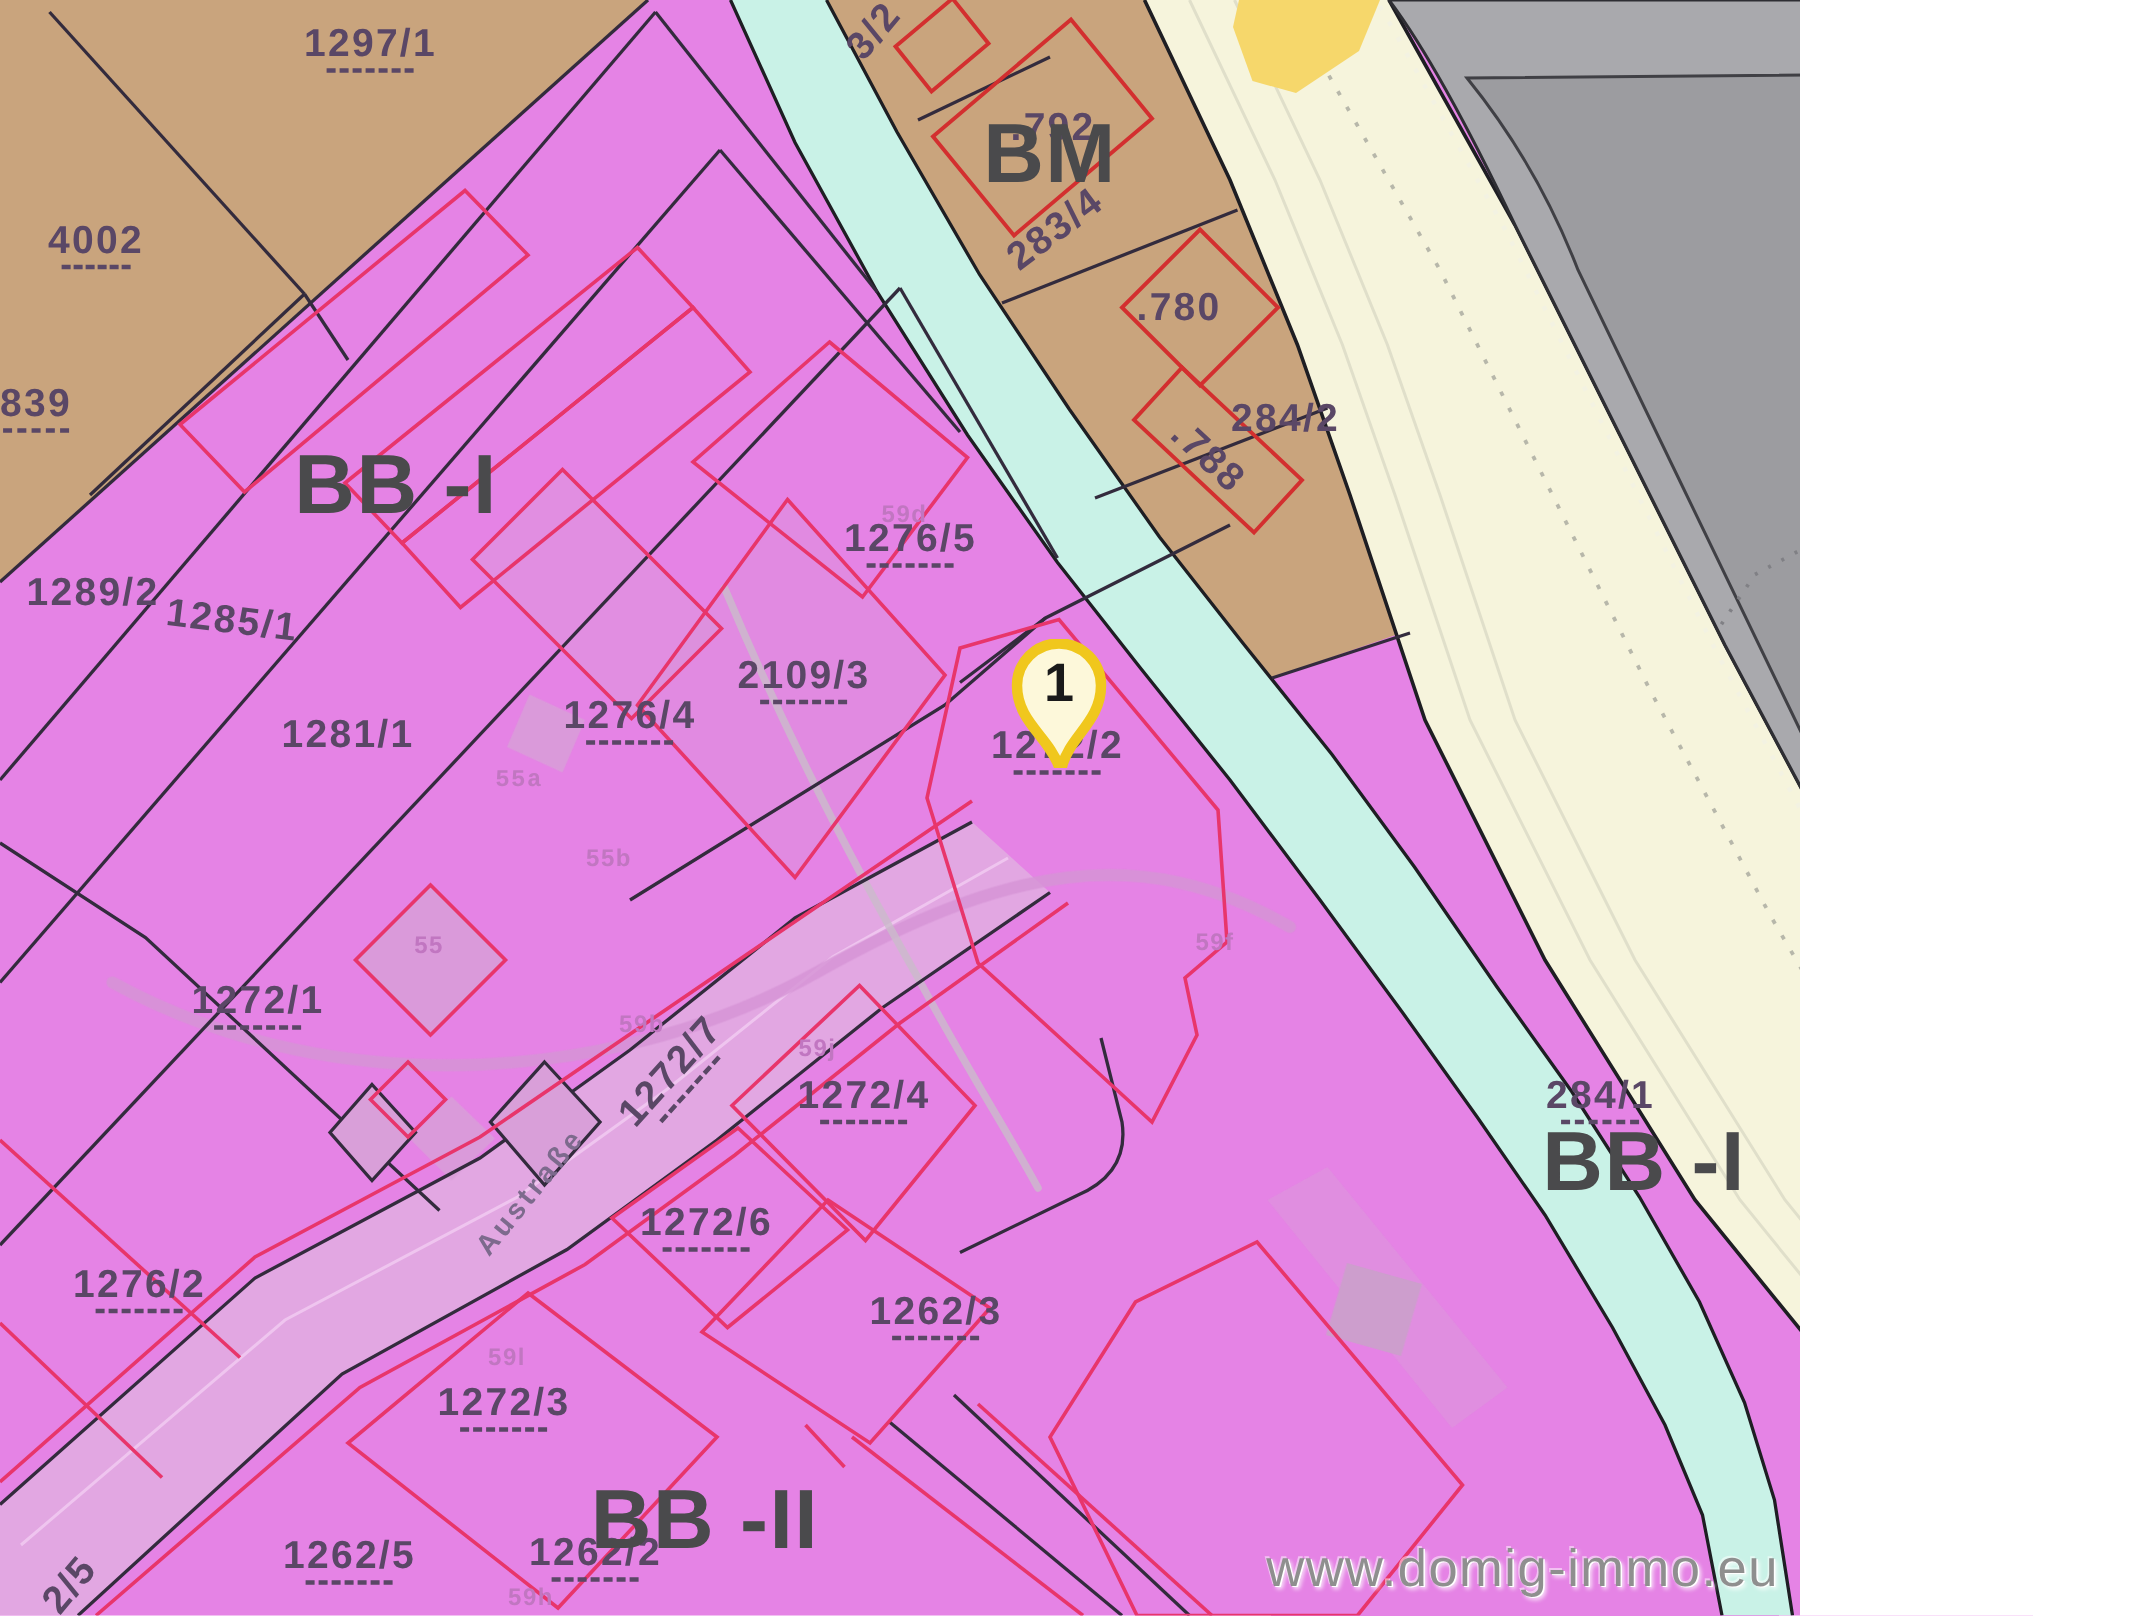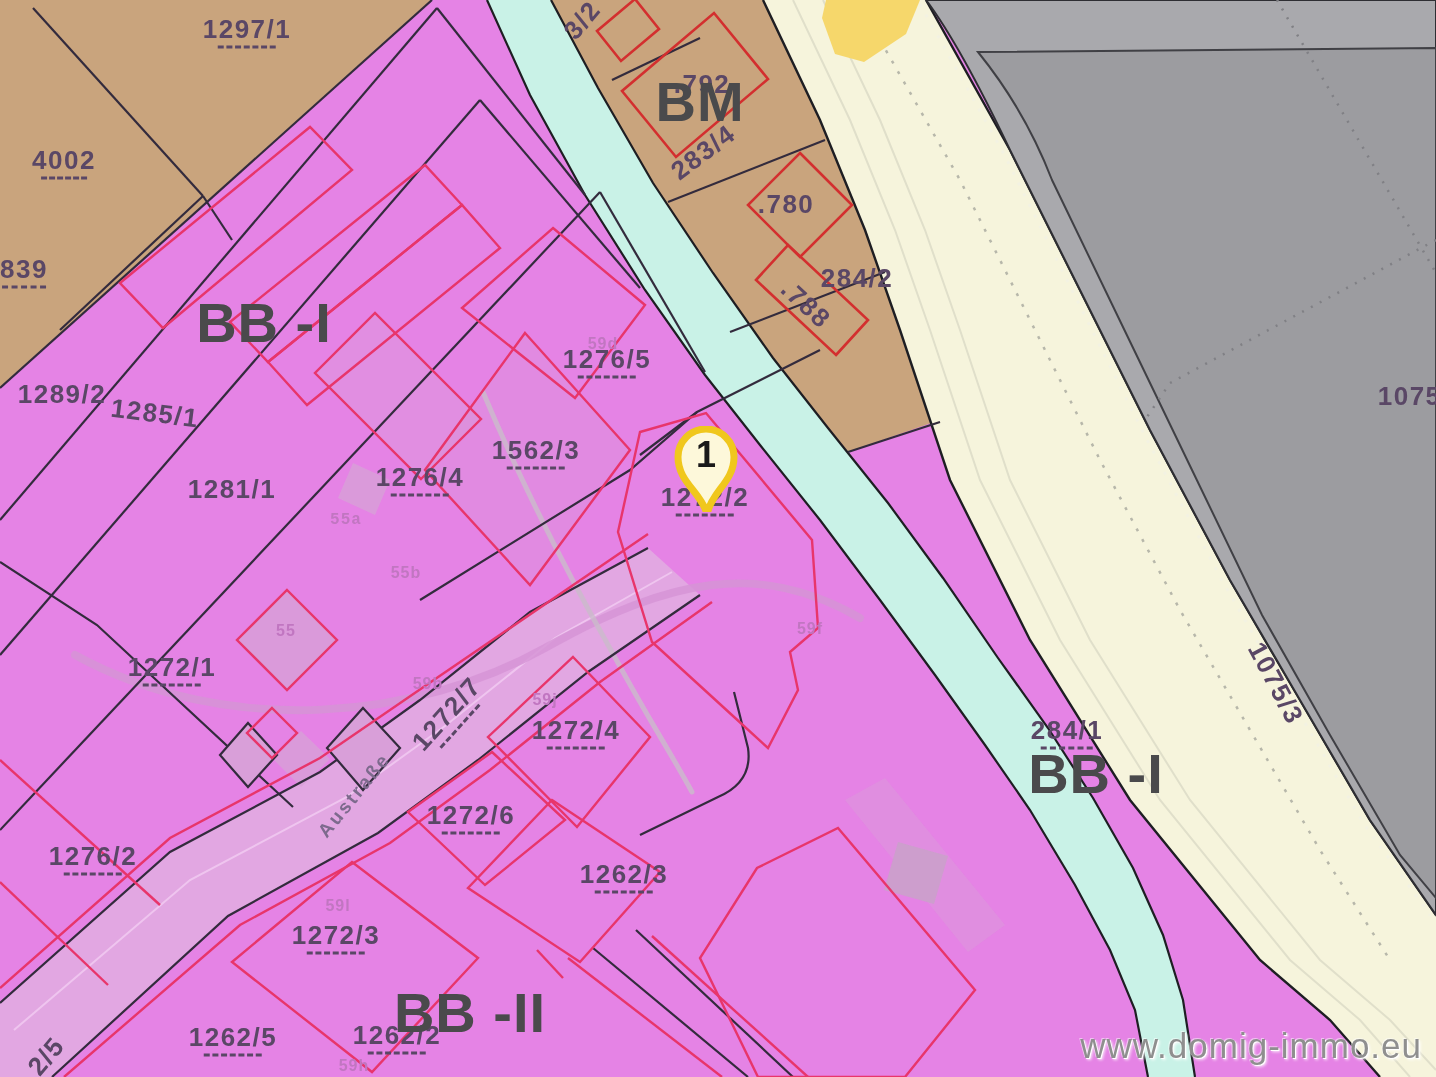--- a/index.html
+++ b/index.html
@@ -1,17 +1,17 @@
 <!DOCTYPE html>
 <html style="--pink: #e583e5; --pink-light: #e2a7e2; --building-fill: #d99fd9; --brown: #c9a47d; --stream: #c9f2e7; --road: #f6f4dc; --road-line: #e0dfca; --yellow: #f6d76b; --gray: #a9a9ad; --gray-dark: #9c9ca0; --red: #d32f2f; --rose: #e8356b; --line-dark: #332b3d; --text-parcel: #5a4766; --text-zone: #4a4a4c; --text-minor: #c176c1; --text-street: #7d6a8d; --marker-ring: #f0c71d; --marker-fill: #fdf8da; --watermark-color: #8f8f8f;"><head>
 <meta charset="utf-8">
 <style>
   html,body{margin:0;padding:0;background:#ffffff;}
   .map-frame{
-    position:relative;width:1436px;height:1077px;overflow:hidden;
+    position:relative;width:1200px;height:1077px;overflow:hidden;
     background:var(--pink,#e583e5);
     font-family:"Liberation Sans", sans-serif;
   }
   .geo{position:absolute;left:0;top:0;}
   .labels-layer{position:absolute;left:0;top:0;width:100%;height:100%;}
   .lbl{position:absolute;white-space:nowrap;text-align:center;line-height:1;pointer-events:none;}
   .lbl .dash{height:0;border-bottom:3.5px dashed currentColor;margin:4px auto 0;}
   .lbl.parcel{font-size:26px;font-weight:700;letter-spacing:1.5px;color:var(--text-parcel,#5a4766);}
   .lbl.zone{font-size:56px;font-weight:700;letter-spacing:1px;color:var(--text-zone,#4a4a4c);}
   .lbl.minor{font-size:16px;font-weight:700;letter-spacing:1px;color:var(--text-minor,#c176c1);}
@@ -147,21 +147,21 @@
       <div class="lbl parcel" style="left: 64px; top: 163px; transform: translate(-50%, -50%);"><span>4002</span><div class="dash" style="width: 46px;"></div></div>
       <div class="lbl parcel" style="left: 24px; top: 272px; transform: translate(-50%, -50%);"><span>839</span><div class="dash" style="width: 44px;"></div></div>
       <div class="lbl zone" style="left: 264px; top: 323px; transform: translate(-50%, -50%);"><span>BB -I</span></div>
       <div class="lbl parcel" style="left: 62px; top: 394px; transform: translate(-50%, -50%);"><span>1289/2</span></div>
       <div class="lbl parcel" style="left: 155px; top: 413px; transform: translate(-50%, -50%) rotate(7deg);"><span>1285/1</span></div>
       <div class="lbl parcel" style="left: 196px; top: 489px; transform: translate(-50%, -50%); margin-left: 36px;"><span>1281/1</span></div>
       <div class="lbl minor" style="left: 346px; top: 520px; transform: translate(-50%, -50%); font-family: Liberation Mono, monospace;"><span>55a</span></div>
       <div class="lbl minor" style="left: 406px; top: 573px; transform: translate(-50%, -50%);"><span>55b</span></div>
       <div class="lbl minor" style="left: 286px; top: 631px; transform: translate(-50%, -50%);"><span>55</span></div>
       <div class="lbl parcel" style="left: 420px; top: 480px; transform: translate(-50%, -50%); text-align: center;"><span>1276/4</span><div class="dash" style="width: 58px;"></div></div>
-      <div class="lbl parcel" style="left: 536px; top: 453px; transform: translate(-50%, -50%);"><span>1562/3</span><div class="dash" style="width: 58px;"></div></div>
+      <div class="lbl parcel" style="left: 536px; top: 453px; transform: translate(-50%, -50%);"><span>2109/3</span><div class="dash" style="width: 58px;"></div></div>
       <div class="lbl minor" style="left: 603px; top: 344px; transform: translate(-50%, -50%);"><span>59d</span></div>
       <div class="lbl parcel" style="left: 607px; top: 362px; transform: translate(-50%, -50%);"><span>1276/5</span><div class="dash" style="width: 58px;"></div></div>
       <div class="lbl parcel" style="left: 705px; top: 500px; transform: translate(-50%, -50%);"><span>1272/2</span><div class="dash" style="width: 58px;"></div></div>
       <div class="lbl minor" style="left: 810px; top: 629px; transform: translate(-50%, -50%);"><span>59f</span></div>
       <div class="lbl parcel" style="left: 172px; top: 670px; transform: translate(-50%, -50%);"><span>1272/1</span><div class="dash" style="width: 58px;"></div></div>
       <div class="lbl parcel" style="left: 93px; top: 836px; transform: translate(-50%, -50%); margin-top: 23px;"><span>1276/2</span><div class="dash" style="width: 58px;"></div></div>
       <div class="lbl street" style="left: 354px; top: 795px; transform: translate(-50%, -50%) rotate(-51deg);"><span>Austraße</span></div>
       <div class="lbl minor" style="left: 428px; top: 684px; transform: translate(-50%, -50%);"><span>59b</span></div>
       <div class="lbl parcel" style="left: 449px; top: 716px; transform: translate(-50%, -50%) rotate(-48deg);"><span>1272/7</span><div class="dash" style="width: 58px;"></div></div>
       <div class="lbl minor" style="left: 545px; top: 700px; transform: translate(-50%, -50%);"><span>59j</span></div>

